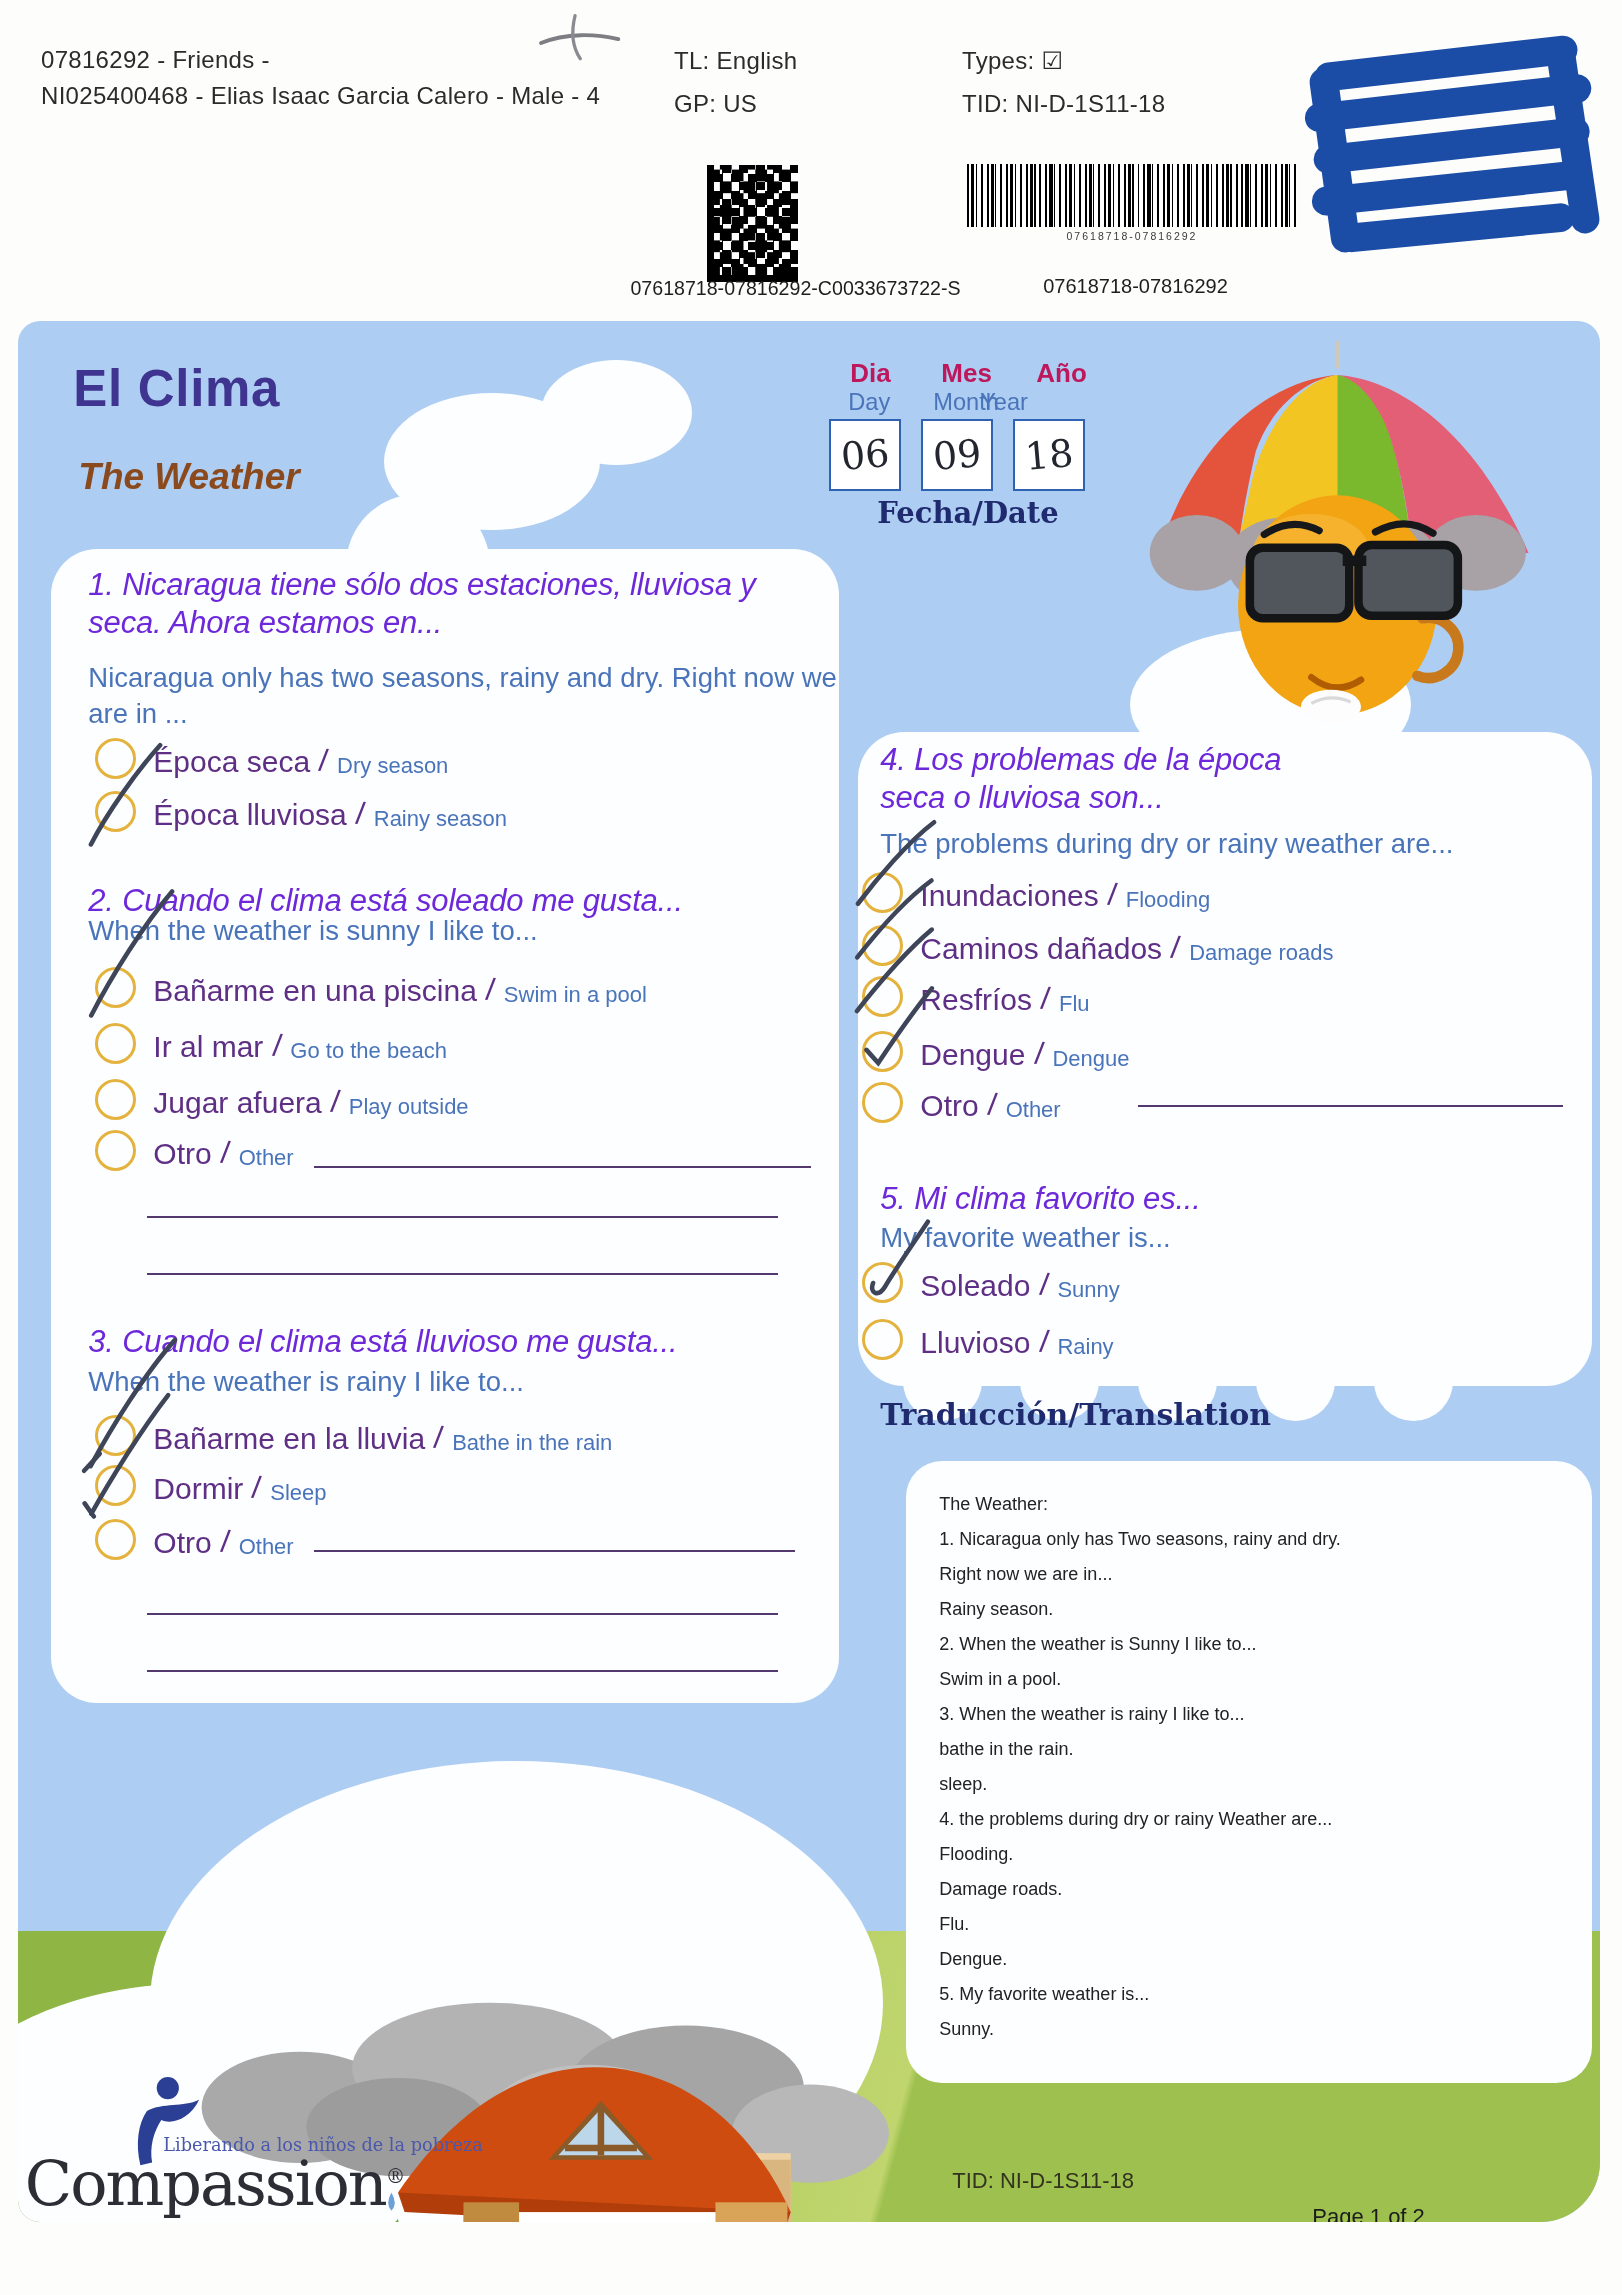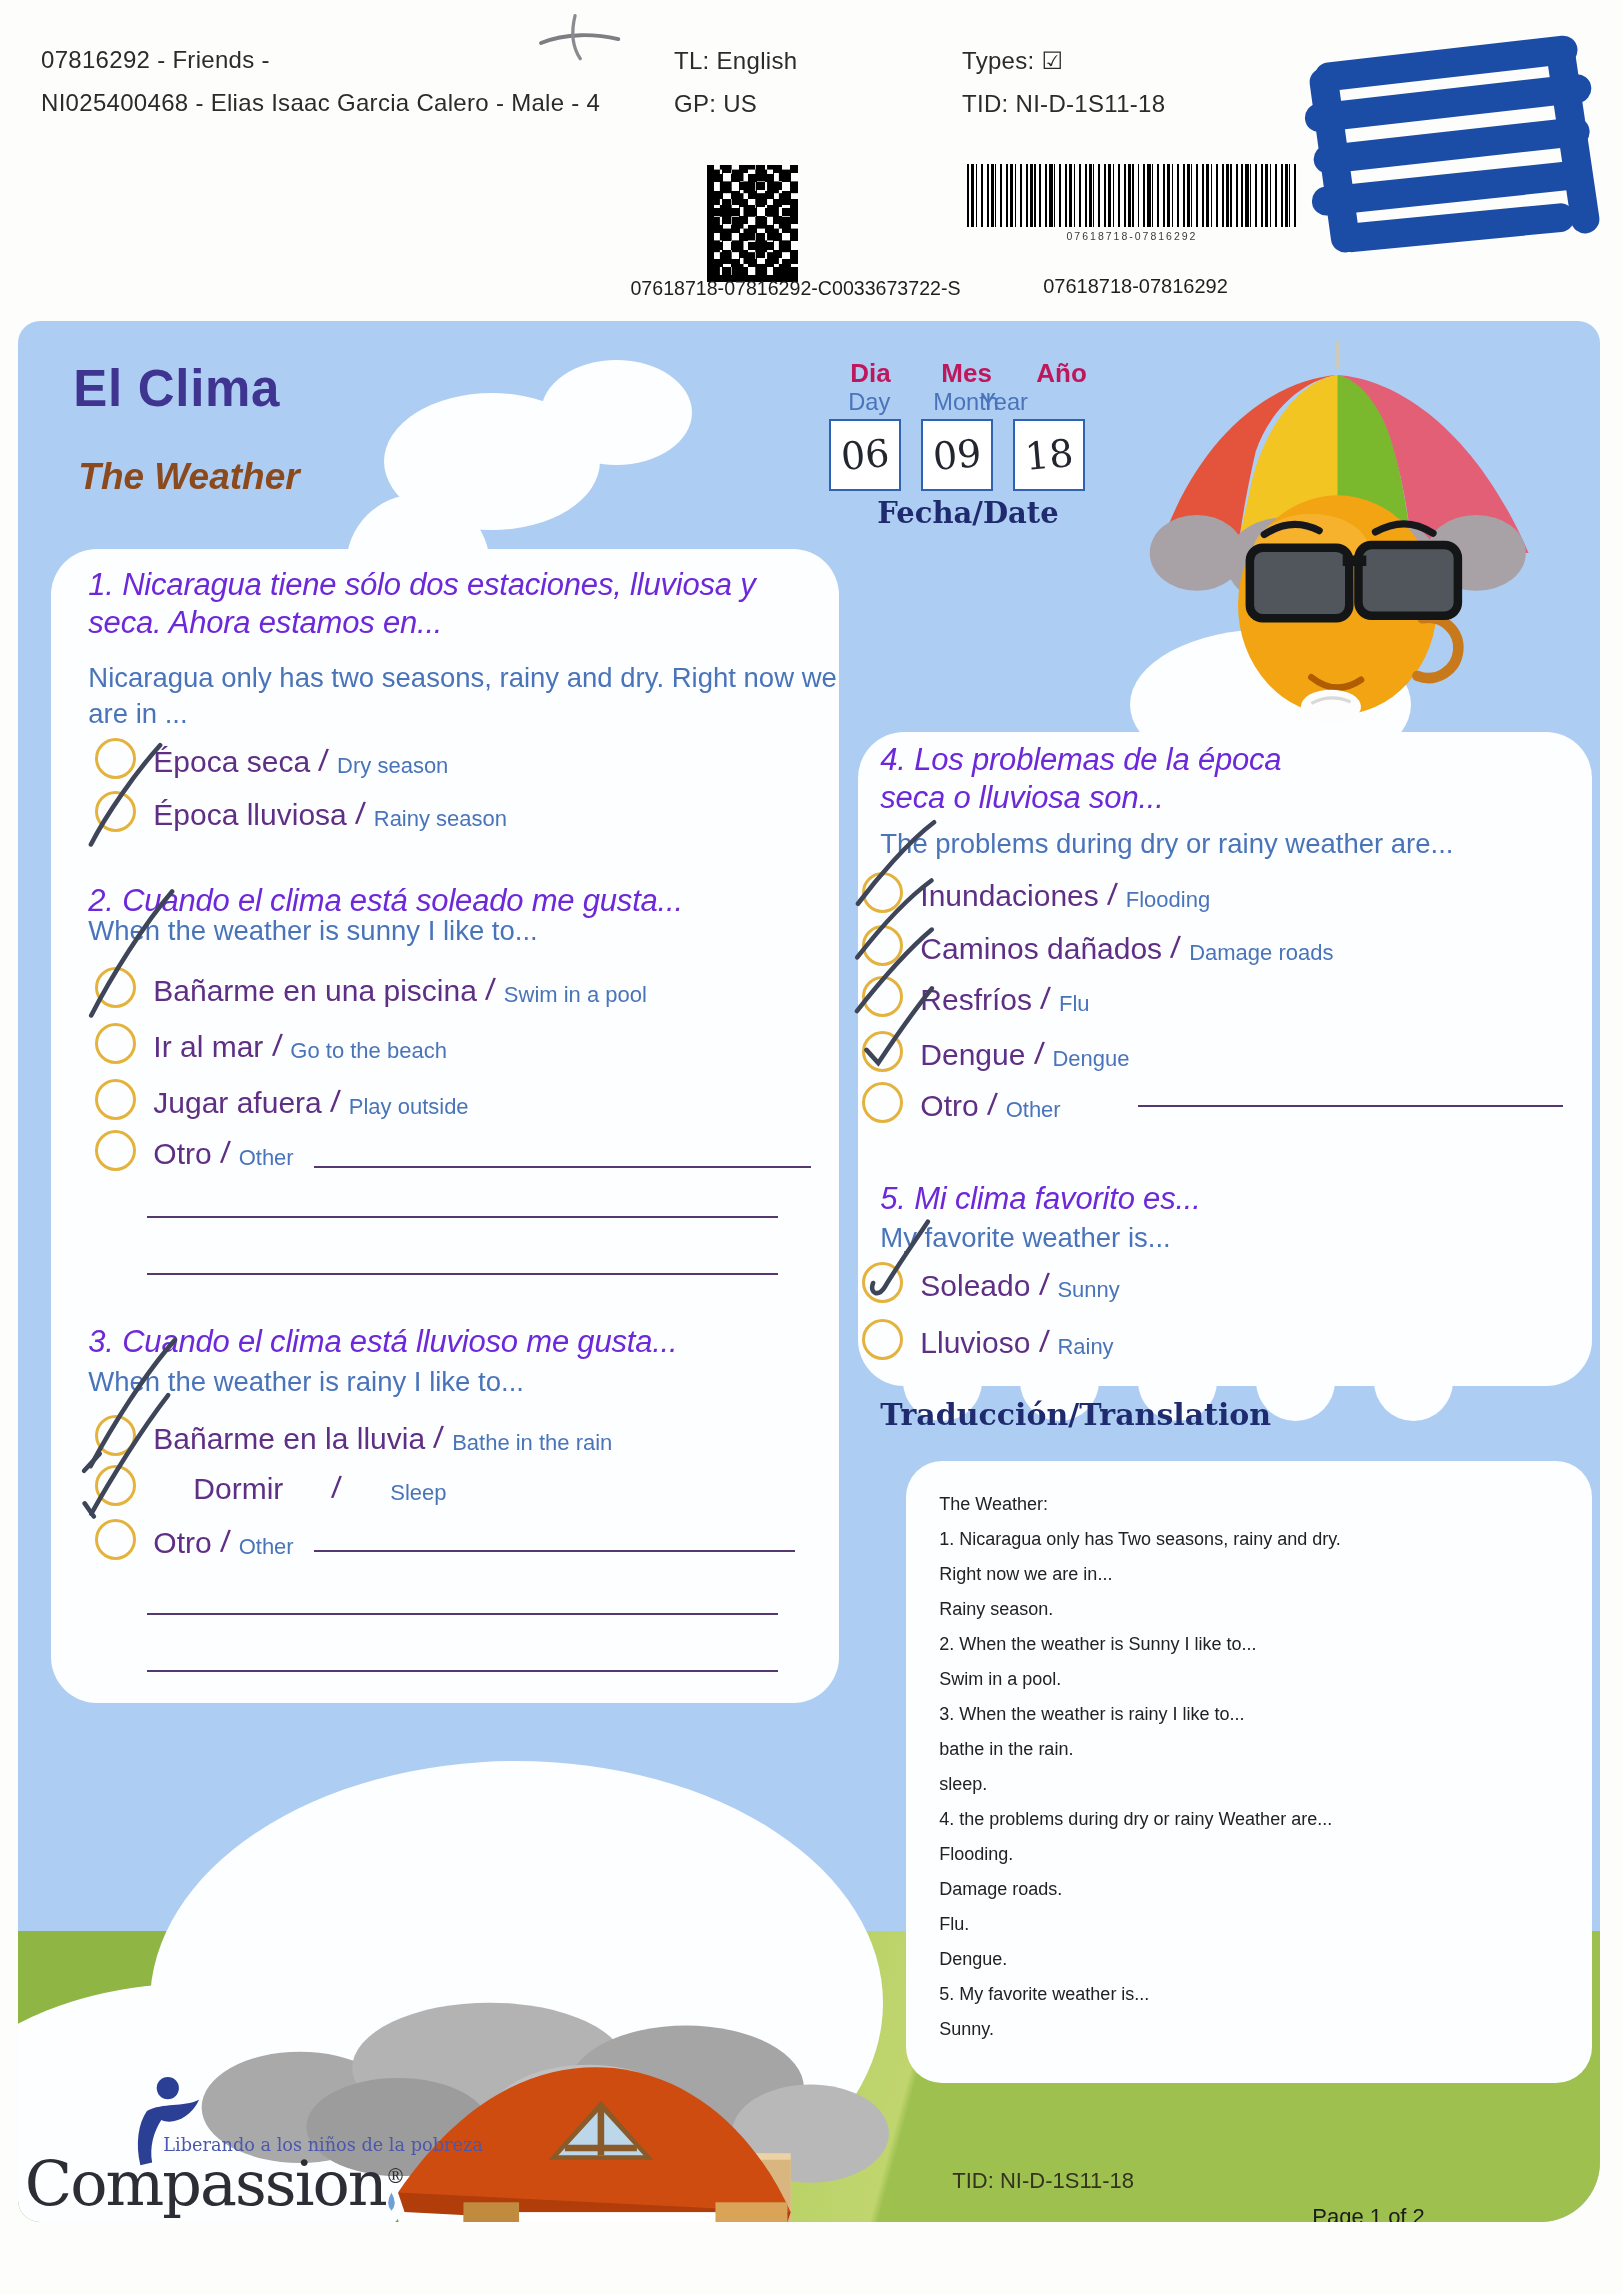--- a/index.html
+++ b/index.html
@@ -47,21 +47,21 @@
   .foot-txt{font-size:22px;color:#33331f;}
   .logo-tag{font-family:"DejaVu Serif", serif;color:#4b57ad;}
   .logo-name{font-family:"DejaVu Serif", serif;font-size:62px;color:#2d2d36;letter-spacing:-2px;}
 </style>
 </head>
 <body>
 
 <div class="page">
 
   <div class="abs hdr-text" style="left:41px;top:46px;">07816292 - Friends -</div>
-  <div class="abs hdr-text" style="left:41px;top:89px;">NI025400468 - Elias Isaac Garcia Calero - Male - 4</div>
+  <div class="abs hdr-text" style="left:41px;top:82px;">NI025400468 - Elias Isaac Garcia Calero - Male - 4</div>
   <div class="abs hdr-text" style="left:674px;top:47px;">TL: English</div>
   <div class="abs hdr-text" style="left:674px;top:90px;">GP: US</div>
   <div class="abs hdr-text" style="left:962px;top:47px;">Types: ☑</div>
   <div class="abs hdr-text" style="left:962px;top:90px;">TID: NI-D-1S11-18</div>
 
   <svg class="abs" style="left:533px;top:9.2px;" width="92" height="55" viewBox="0 0 140 84">
     <path d="M12,52 C50,36 96,38 130,46" stroke="#7d7d84" stroke-width="6" fill="none" stroke-linecap="round"></path>
     <path d="M64,10 C58,34 60,58 72,76" stroke="#8a8a90" stroke-width="5" fill="none" stroke-linecap="round"></path>
   </svg>
 
@@ -201,21 +201,21 @@
     <div class="abs wline" style="left:129px;top:952px;width:631px;"></div>
 
     <div class="abs q-es" style="left:70px;top:1002px;width:753px;">3. Cuando el clima está lluvioso me gusta...</div>
     <div class="abs q-en" style="left:70px;top:1043px;width:753px;">When the weather is rainy I like to...</div>
     <div class="abs opt" style="left:77px;top:1091px;">
       <span class="circ"></span>
       <span class="oes">Bañarme en la lluvia</span>
       <span class="osl">/</span>
       <span class="oen">Bathe in the rain</span>
     </div>
-    <div class="abs opt" style="left:77px;top:1141px;gap:40px;">
+    <div class="abs opt" style="left:77px;top:1141px;">
       <span class="circ"></span>
       <span class="oes">Dormir</span>
       <span class="osl">/</span>
       <span class="oen">Sleep</span>
     </div>
     <div class="abs opt" style="left:77px;top:1195px;">
       <span class="circ"></span>
       <span class="oes">Otro</span>
       <span class="osl">/</span>
       <span class="oen">Other</span>

